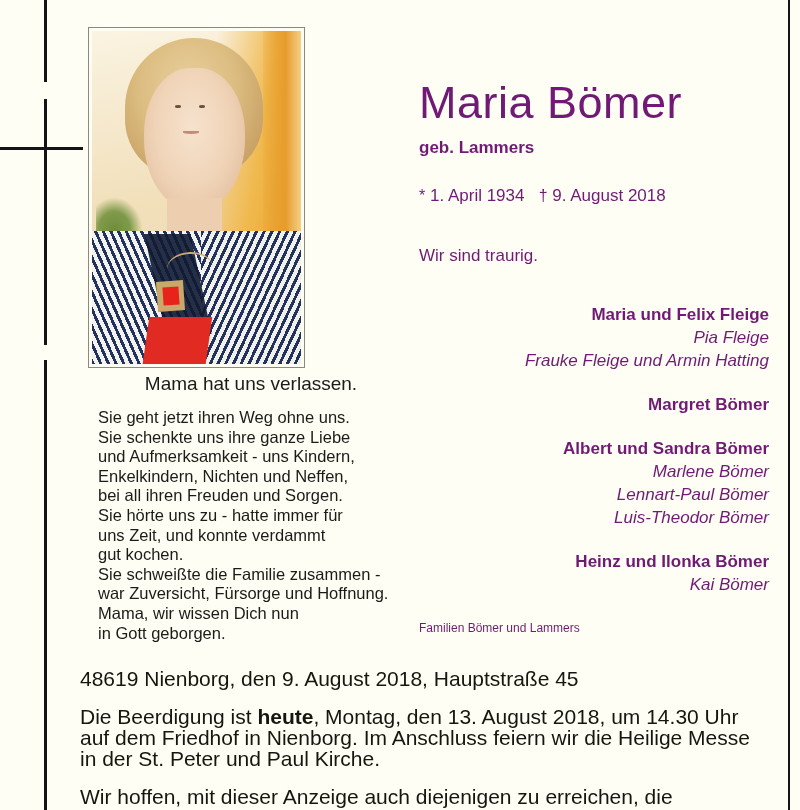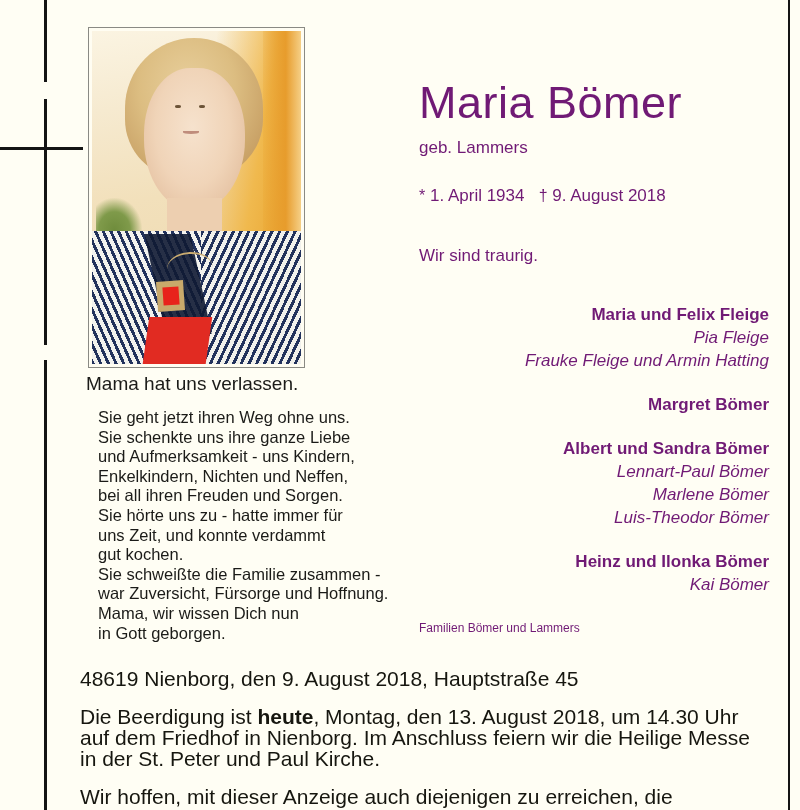--- a/index.html
+++ b/index.html
@@ -208,20 +208,21 @@
     position: absolute;
     left: 86px;
     top: 372px;
     width: 330px;
     color: #1b1b18;
   }
   .poem .lead {
     font-size: 19px;
     line-height: 24px;
     margin: 0 0 1px 0;
+    text-align: center;
   }
   .poem p.body {
     font-size: 16.5px;
     line-height: 19.6px;
     margin: 12px;
     white-space: pre-line;
   }
 
   .right-col {
     position: absolute;
@@ -235,20 +236,21 @@
     font-size: 45px;
     line-height: 52px;
     font-weight: 400;
     letter-spacing: 0.5px;
     margin: 0 0 8px 0;
   }
   .maiden {
     font-size: 17px;
     line-height: 22px;
     margin: 0 0 26px 0;
+    font-weight: bold;
   }
   .dates {
     font-size: 17px;
     line-height: 22px;
     margin: 0 0 38px 0;
   }
   .dates .sym { font-size: 16px; }
   .intro {
     font-size: 17px;
     line-height: 22px;
@@ -353,22 +355,22 @@
       <p class="fam-sub">Pia Fleige</p>
       <p class="fam-sub">Frauke Fleige und Armin Hatting</p>
     </div>
 
     <div class="fam-group">
       <p class="fam-head">Margret Bömer</p>
     </div>
 
     <div class="fam-group">
       <p class="fam-head">Albert und Sandra Bömer</p>
+      <p class="fam-sub">Marlene Bömer</p>
       <p class="fam-sub">Lennart-Paul Bömer</p>
-      <p class="fam-sub">Marlene Bömer</p>
       <p class="fam-sub">Luis-Theodor Bömer</p>
     </div>
 
     <div class="fam-group">
       <p class="fam-head">Heinz und Ilonka Bömer</p>
       <p class="fam-sub">Kai Bömer</p>
     </div>
 
     <p class="fam-closing">Familien Bömer und Lammers</p>
   </div>

